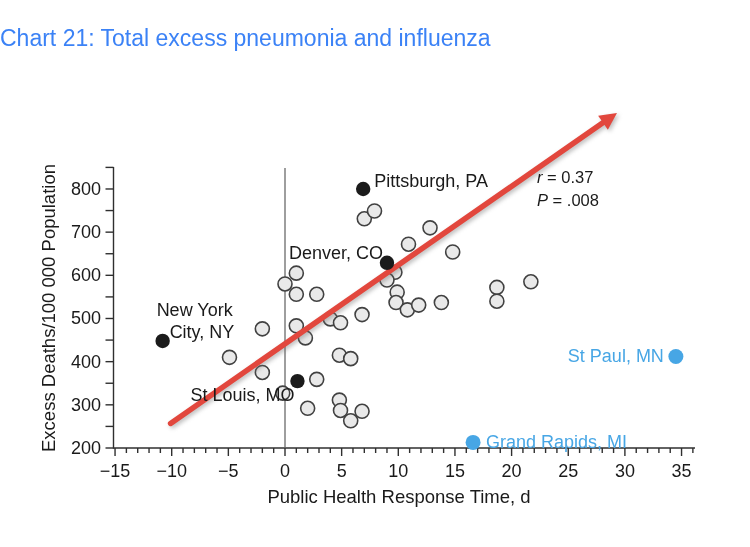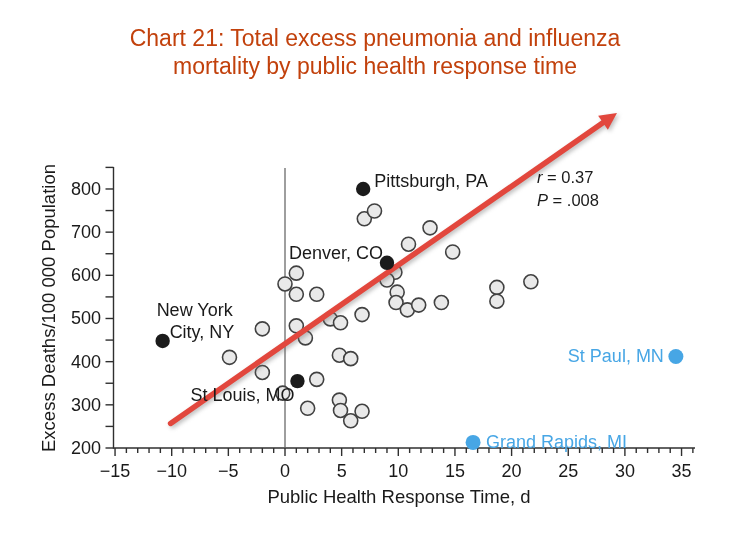--- a/index.html
+++ b/index.html
@@ -1,31 +1,30 @@
 <!DOCTYPE html>
 <html><head>
 <meta charset="utf-8">
 <style>
   html,body{margin:0;padding:0;background:#ffffff;}
   .page{position:relative;width:750px;height:547px;background:#ffffff;overflow:hidden;
         font-family:"Liberation Sans","DejaVu Sans",sans-serif;}
-  .title{position:absolute;top:24px;left:0;width:750px;text-align:center;
-         font-size:23px;line-height:28px;color:#c2410c;}
+  .title{position:absolute;top:24px;left:0;width:750px;
+         font-size:23px;line-height:28px;color:#3b82f6;}
   .source{position:absolute;bottom:13px;left:0;width:750px;text-align:center;
           font-style:italic;font-size:11px;color:#8d8d8d;letter-spacing:0.2px;}
   svg{position:absolute;top:0;left:0;}
   svg text{font-family:"Liberation Sans","DejaVu Sans",sans-serif;}
 </style>
 </head>
 <body>
 
 <div class="page">
   <div class="title">
     <span>Chart 21: Total excess pneumonia and influenza</span><br>
-    <span>mortality by public health response time</span>
   </div>
   <svg id="plot" width="750" height="547" viewBox="0 0 750 547">
       <line x1="285" y1="168" x2="285" y2="447" stroke="#757575" stroke-width="1.4"></line>
       <g stroke="#2f2f2f" stroke-width="1.4" fill="none">
         <line x1="113.5" y1="167" x2="113.5" y2="448.7"></line>
         <line x1="113.5" y1="448" x2="695" y2="448"></line>
         <line x1="115.05000000000001" y1="448" x2="115.05000000000001" y2="456"></line>
         <line x1="126.38" y1="448" x2="126.38" y2="453"></line>
         <line x1="137.71" y1="448" x2="137.71" y2="453"></line>
         <line x1="149.04" y1="448" x2="149.04" y2="453"></line>

